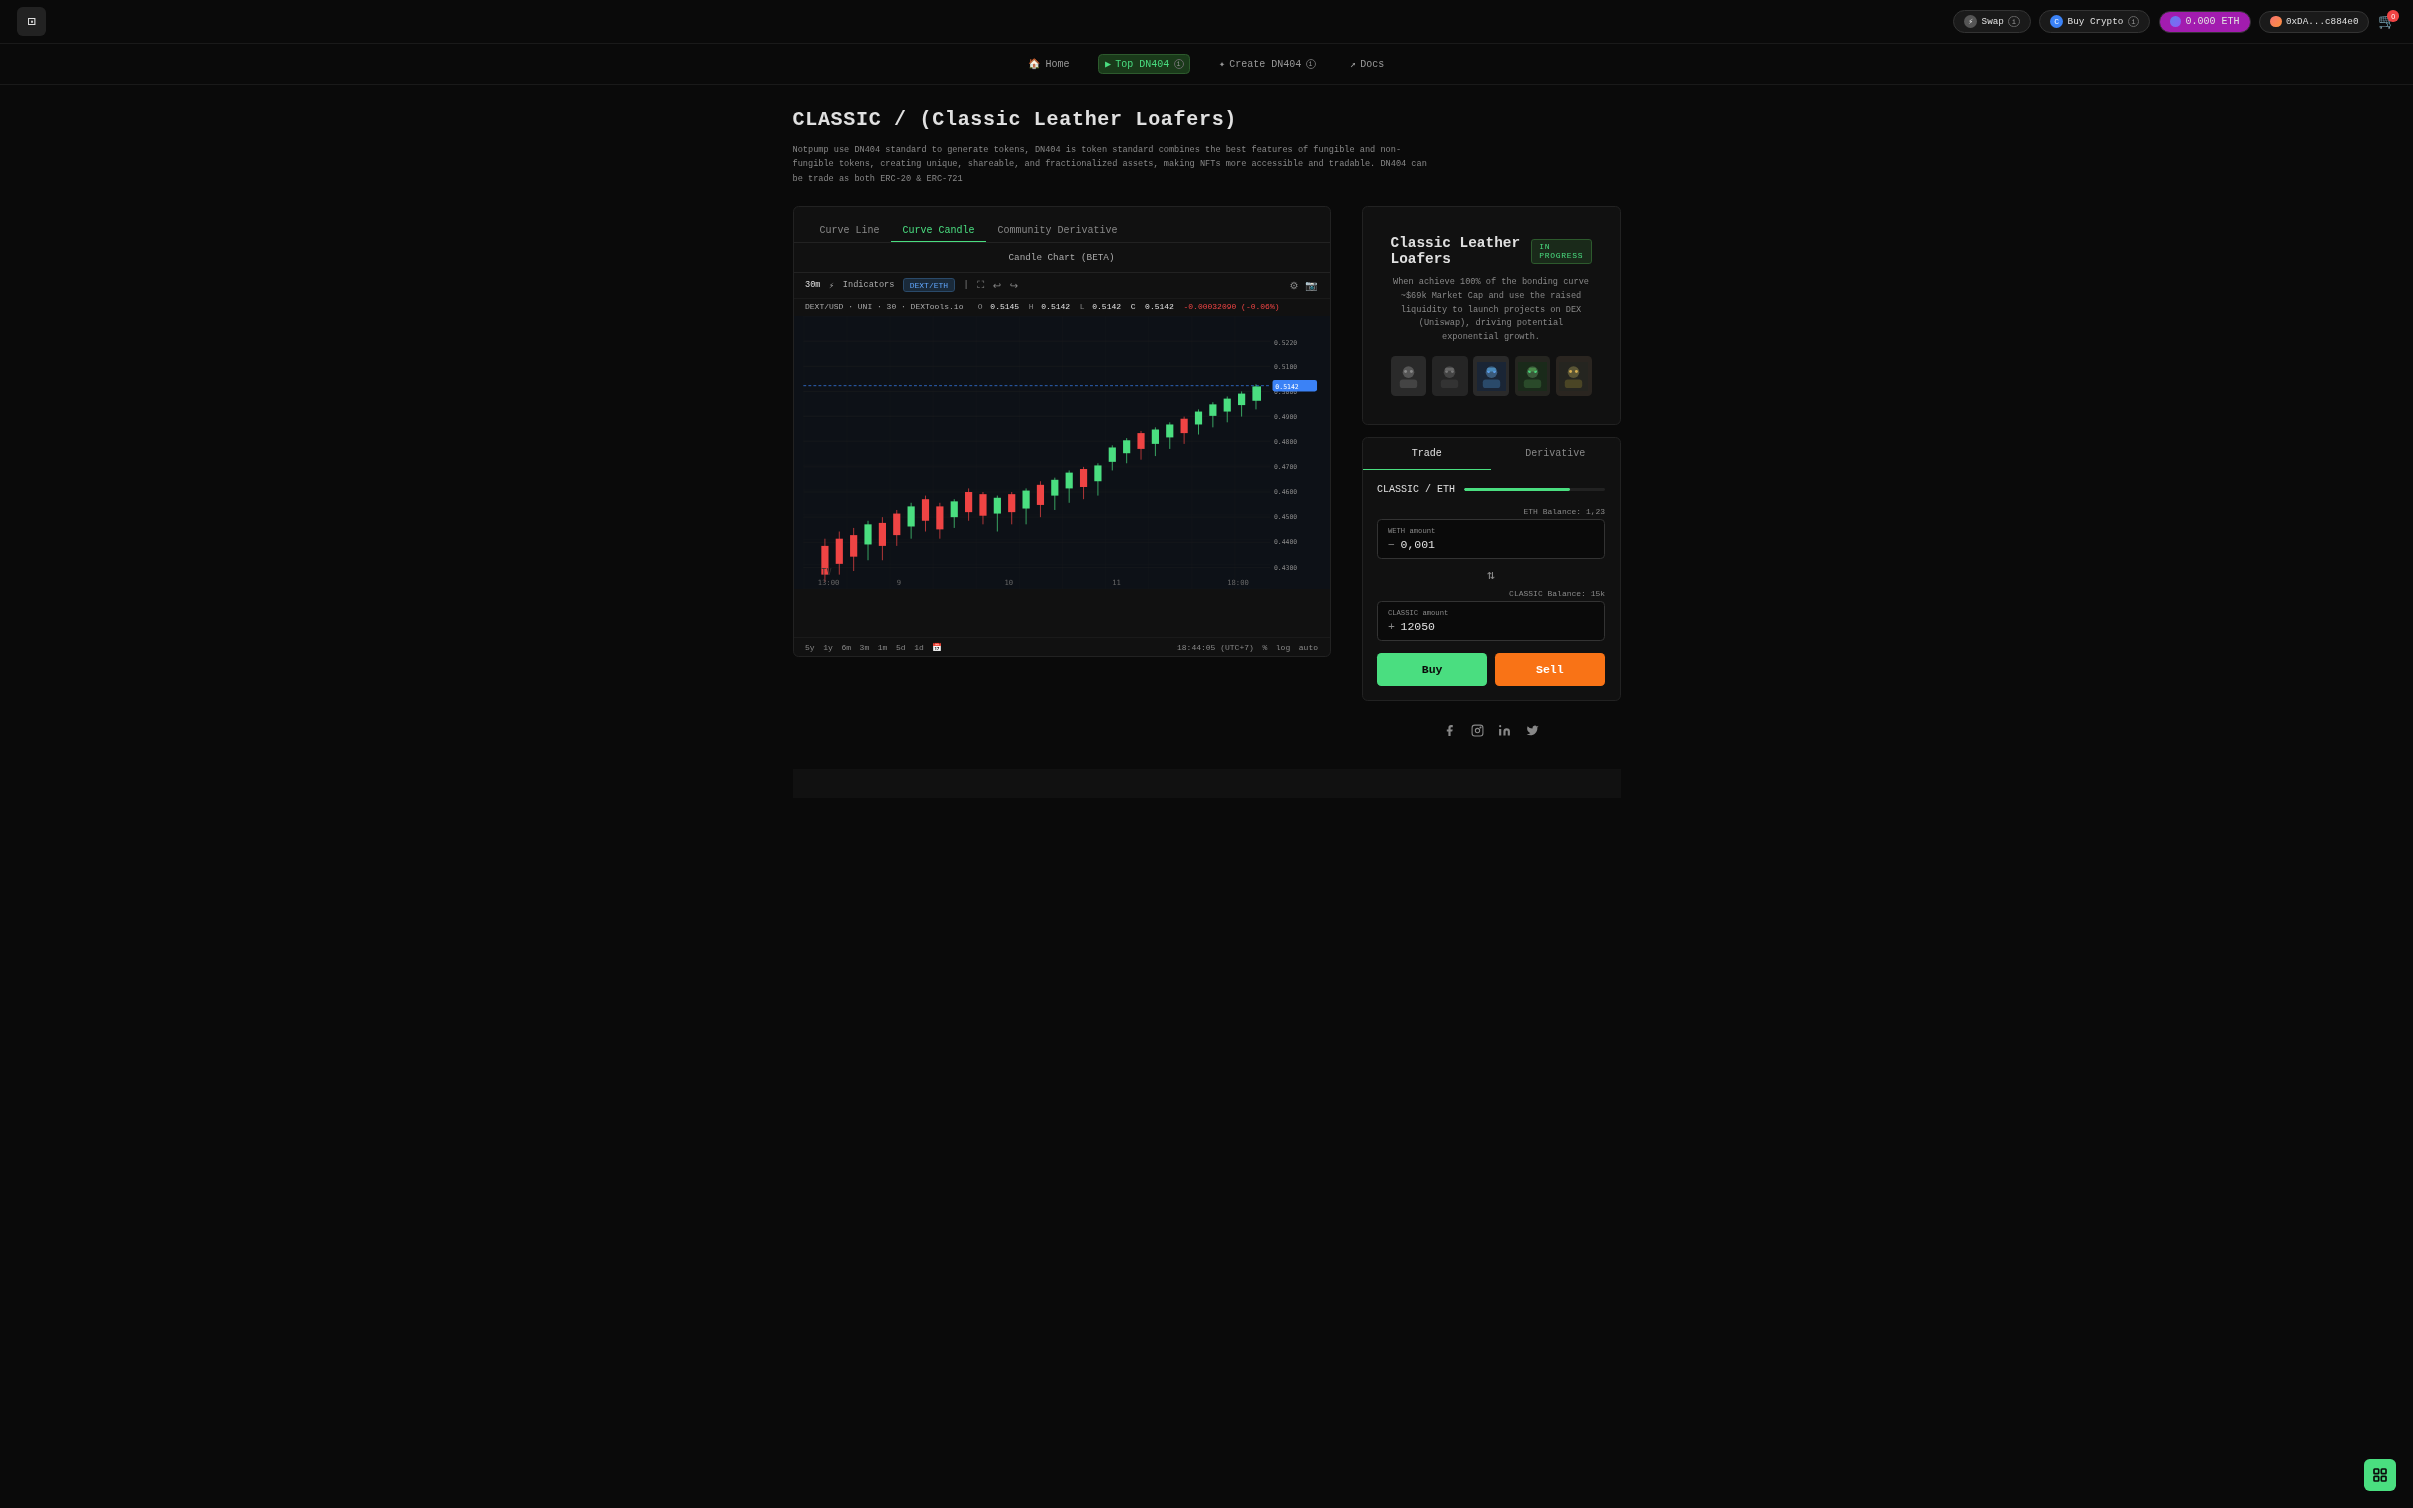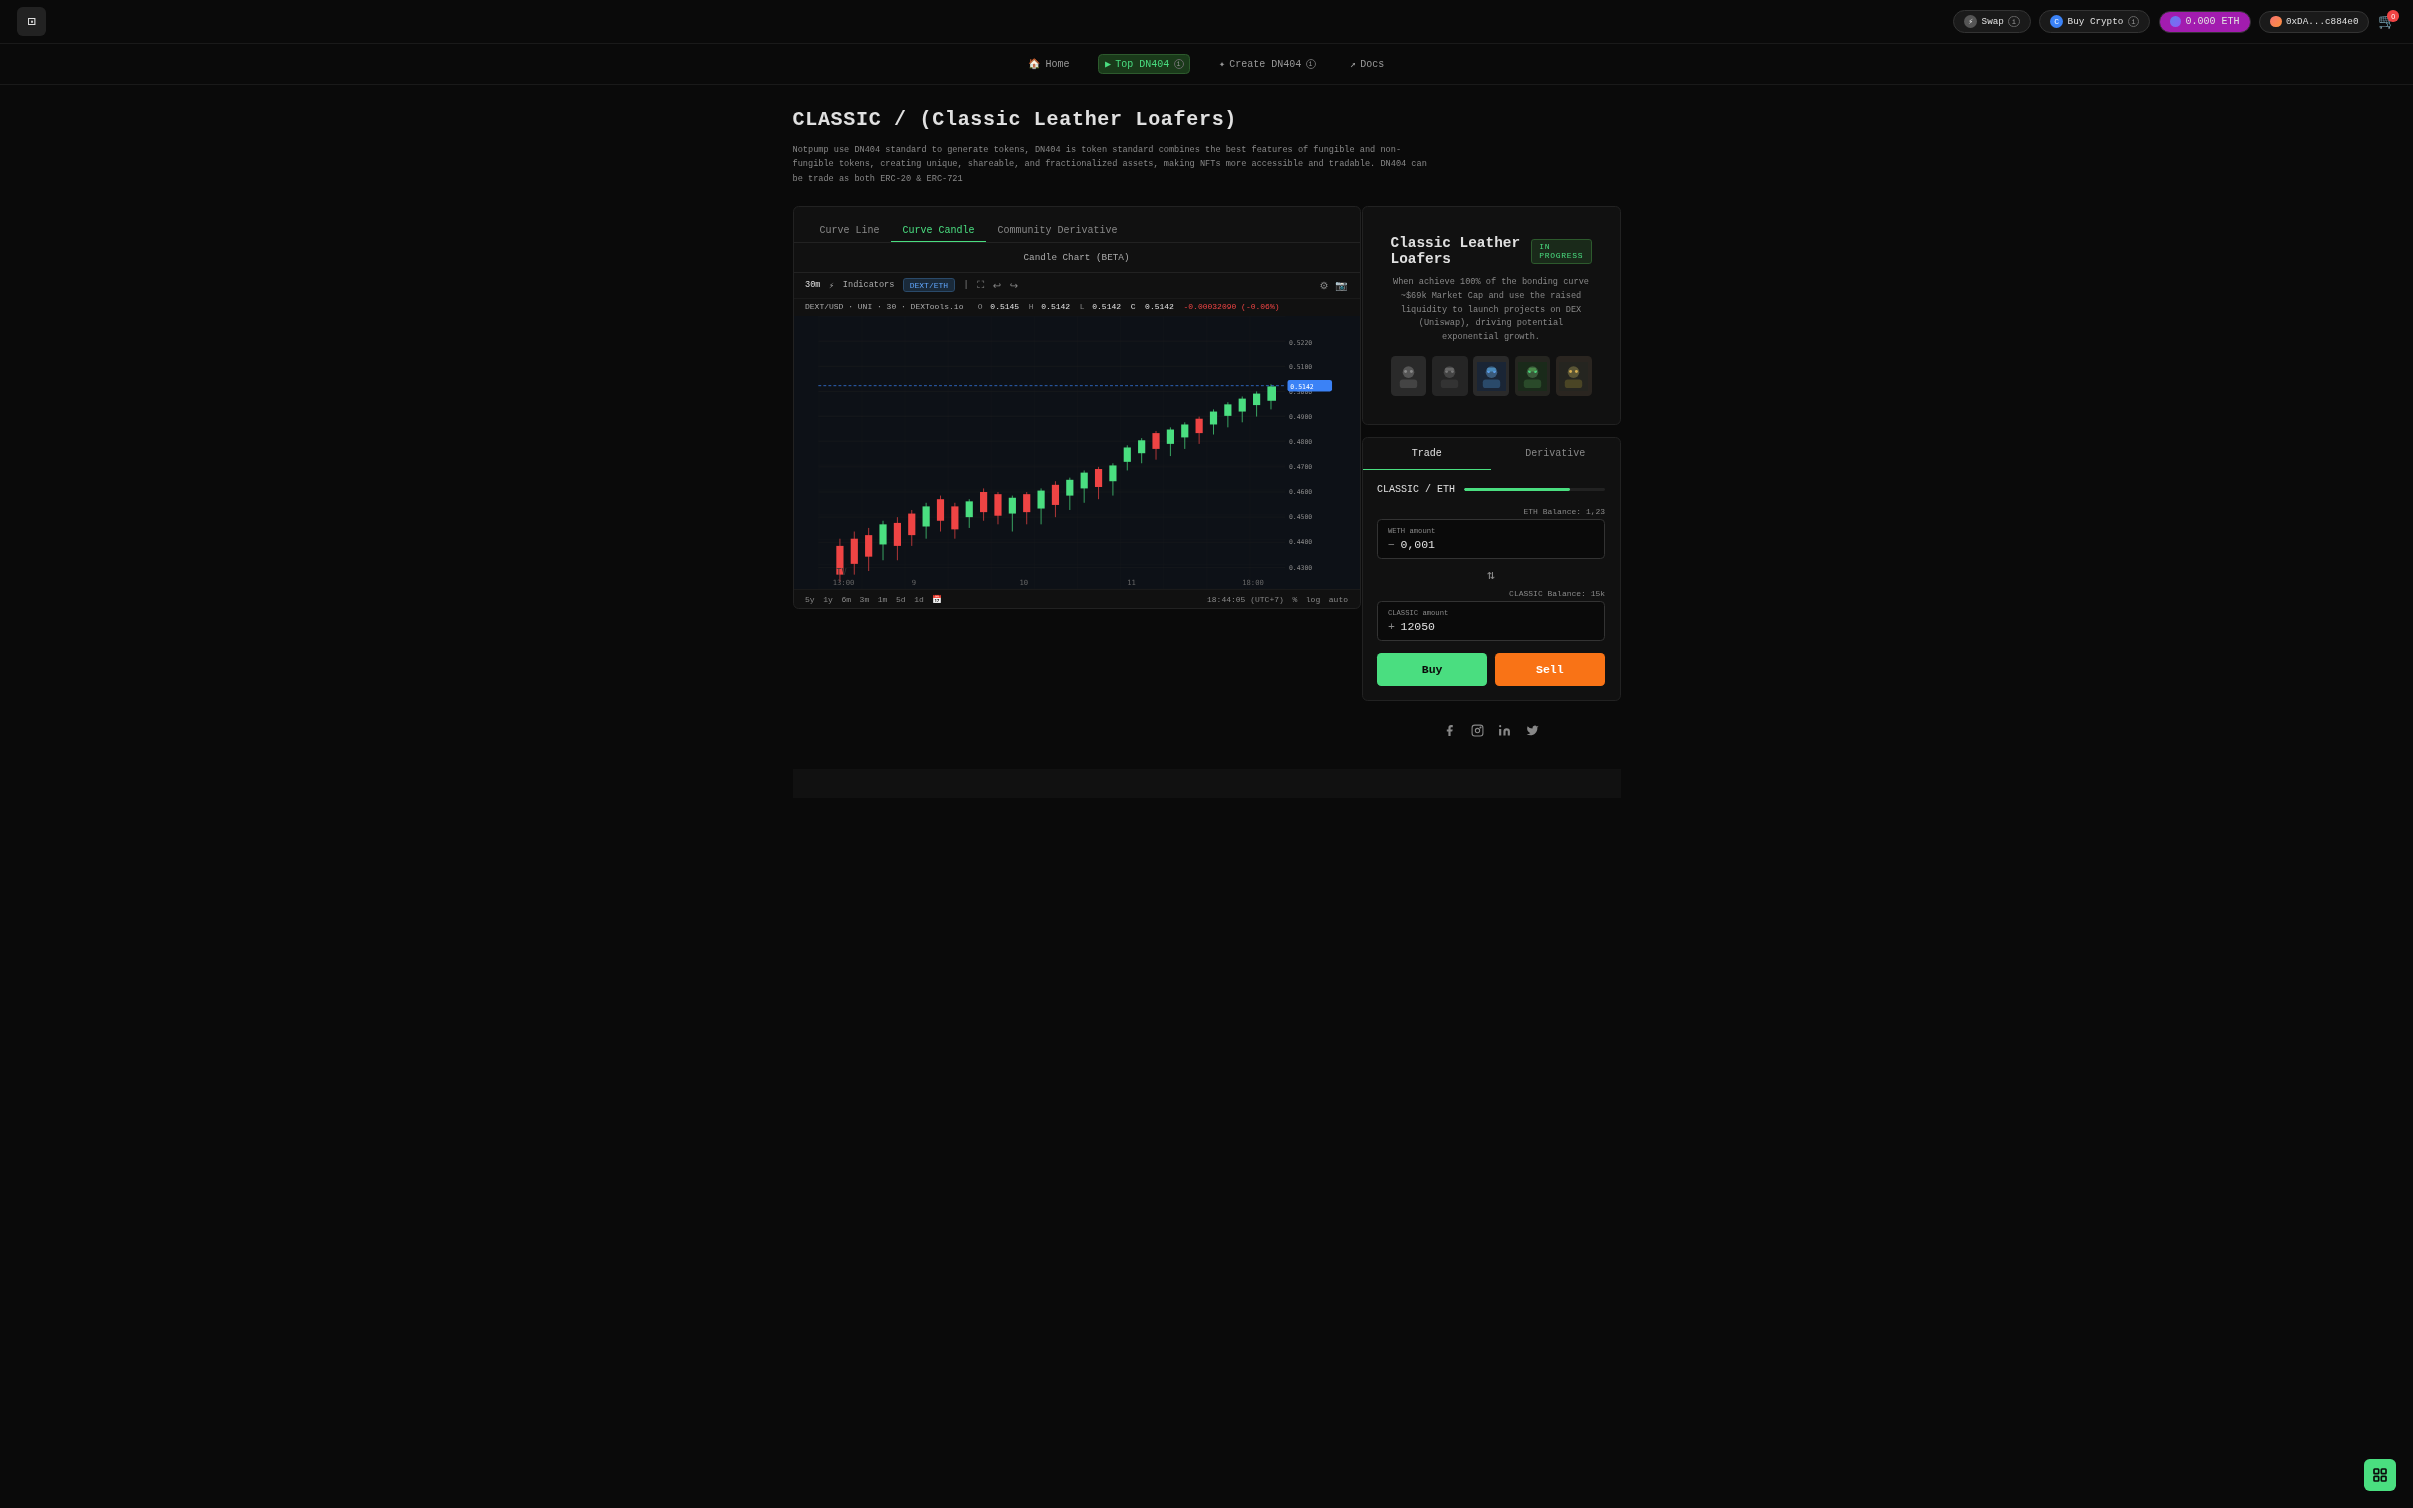--- a/index.html
+++ b/index.html
@@ -186,21 +186,21 @@
       color: #888;
       line-height: 1.7;
       max-width: 646px;
       margin-bottom: 20px;
     }
 
     
     .content-grid {
       display: grid;
       grid-template-columns: 1fr 259px;
-      gap: 1px;
+      gap: 31px;
       align-items: start;
     }
 
     
     .chart-panel {
       background: #111;
       border: 0.7px solid #222;
       border-radius: 5.7px;
       overflow: hidden;
     }
@@ -283,20 +283,21 @@
       background: #0d1117;
     }
     .chart-bottom-bar {
       display: flex;
       align-items: center;
       justify-content: space-between;
       padding: 4.3px 11.5px;
       border-top: 0.7px solid #1a1a1a;
       font-size: 8px;
       color: #888;
+      margin-top: 48px;
     }
     .time-buttons {
       display: flex;
       gap: 8.6px;
     }
     .time-btn {
       background: none;
       border: none;
       color: #888;
       cursor: pointer;

